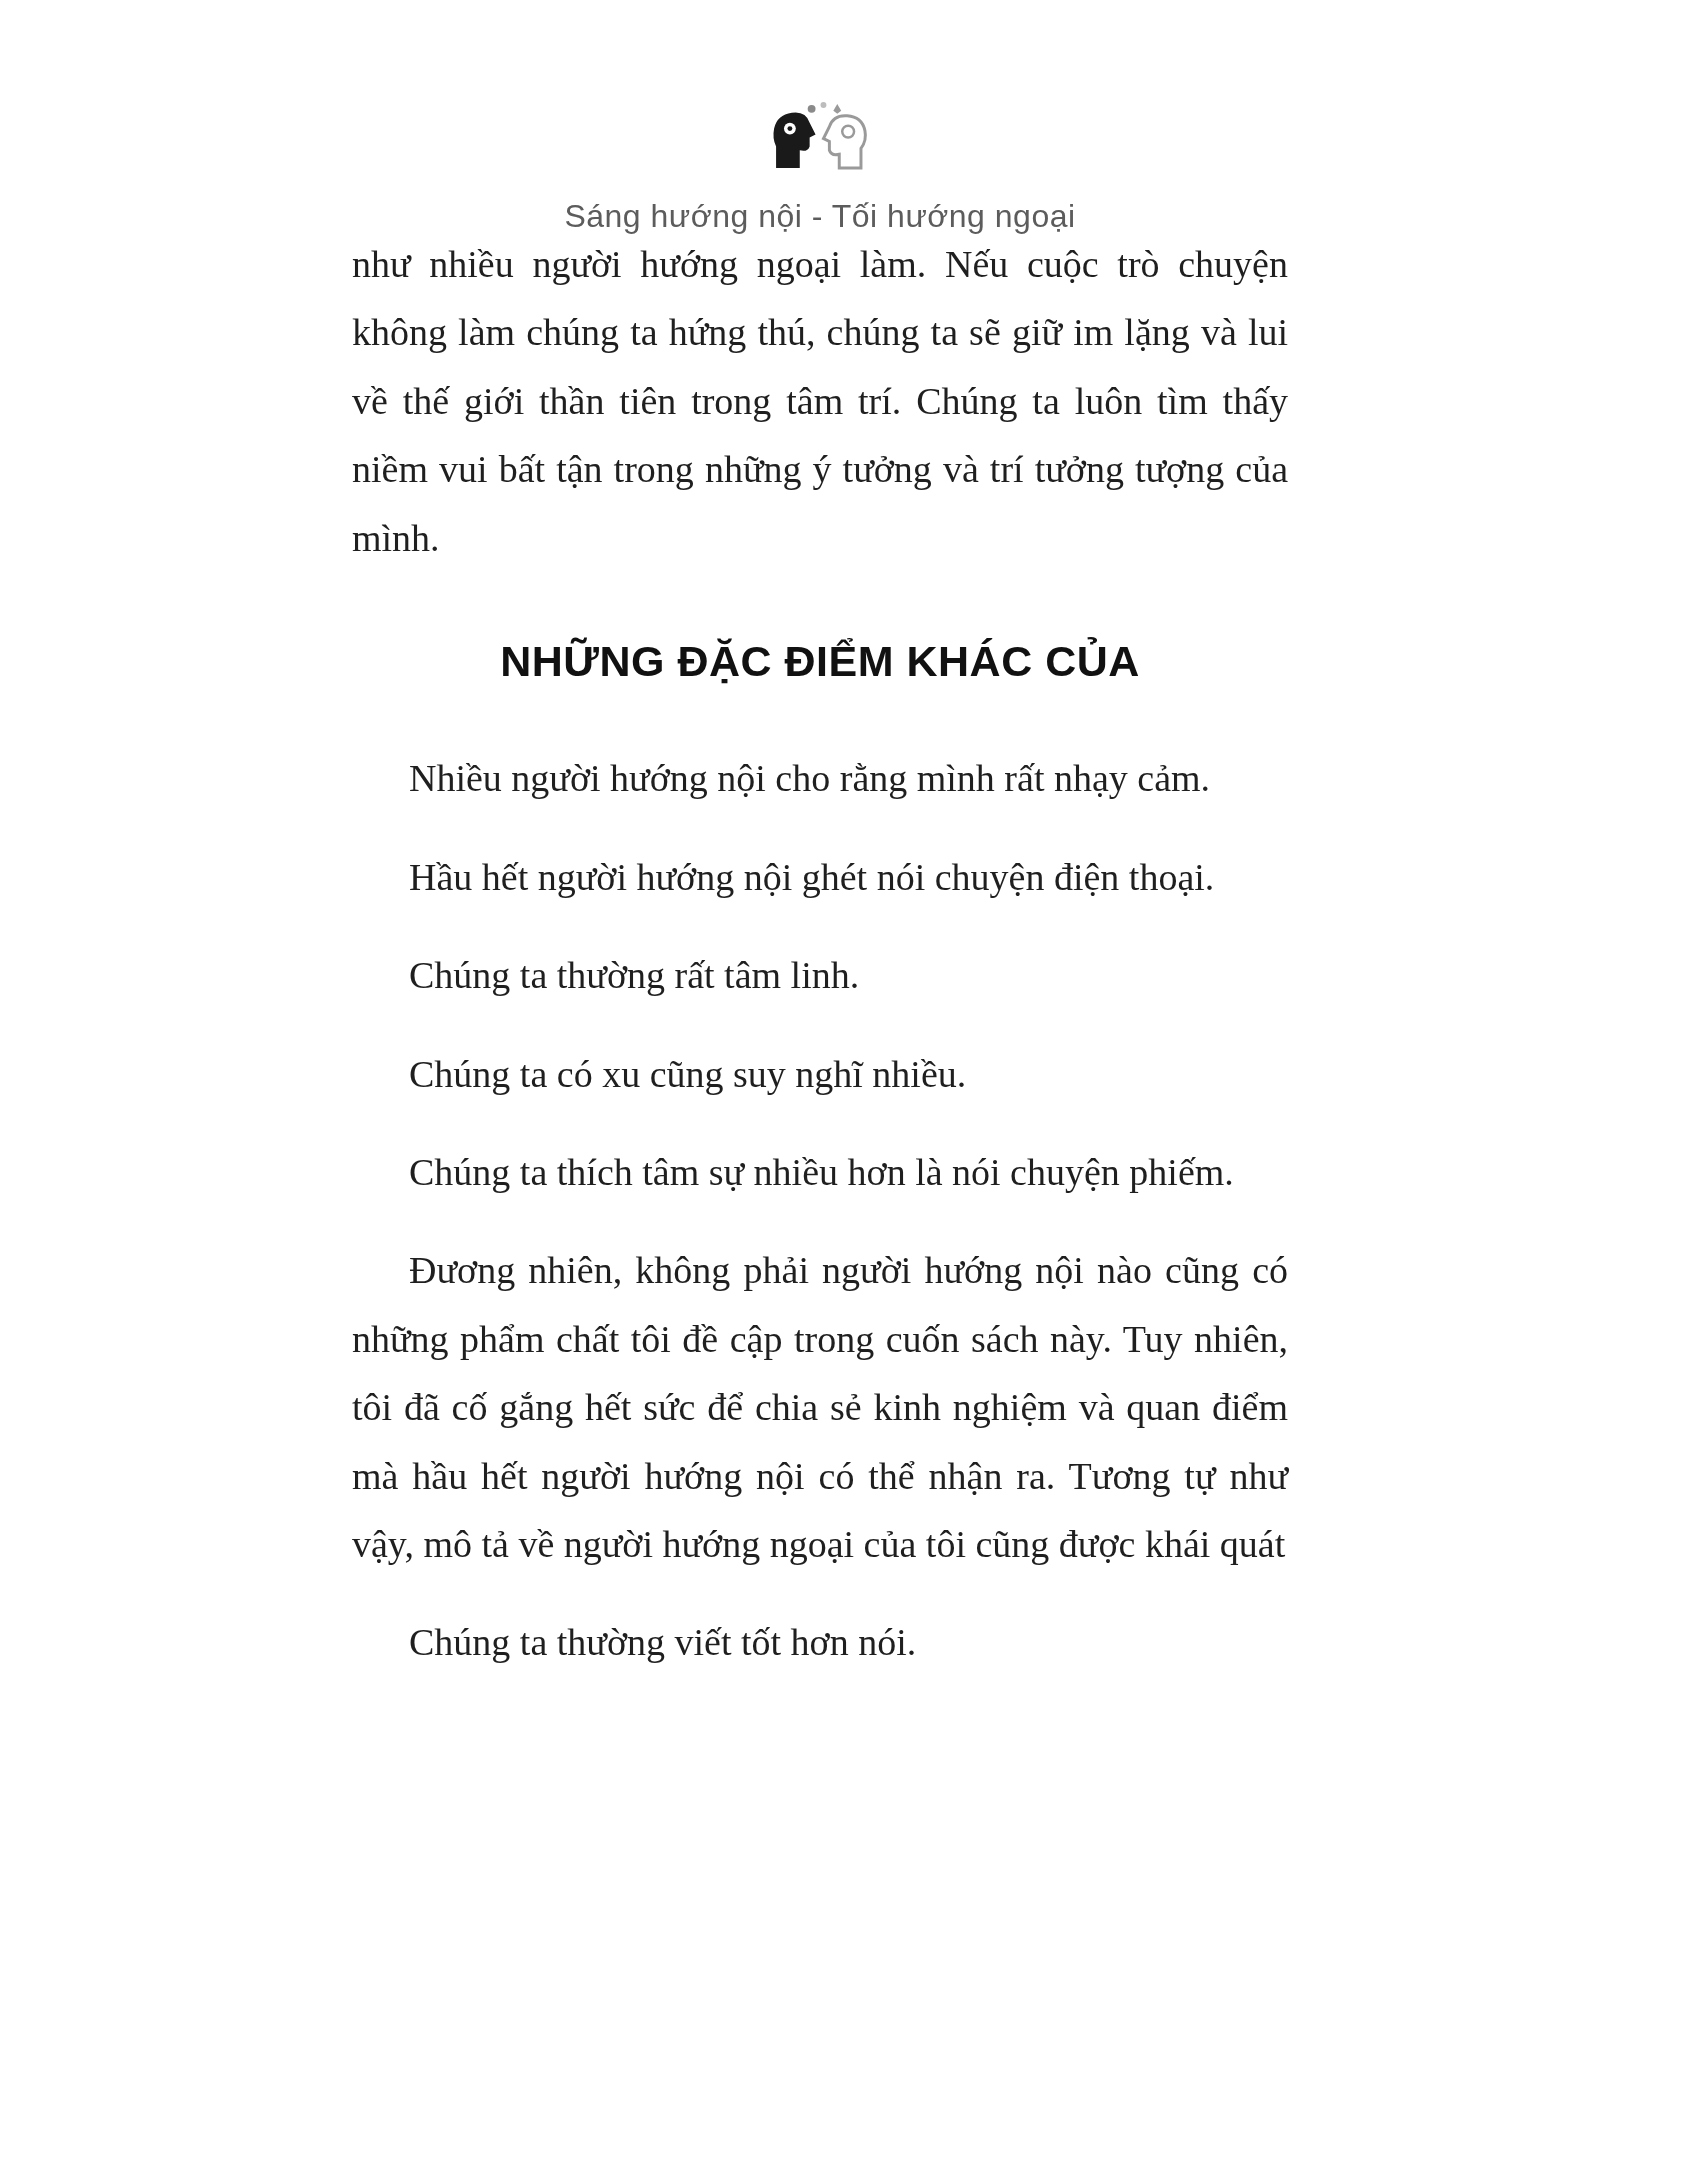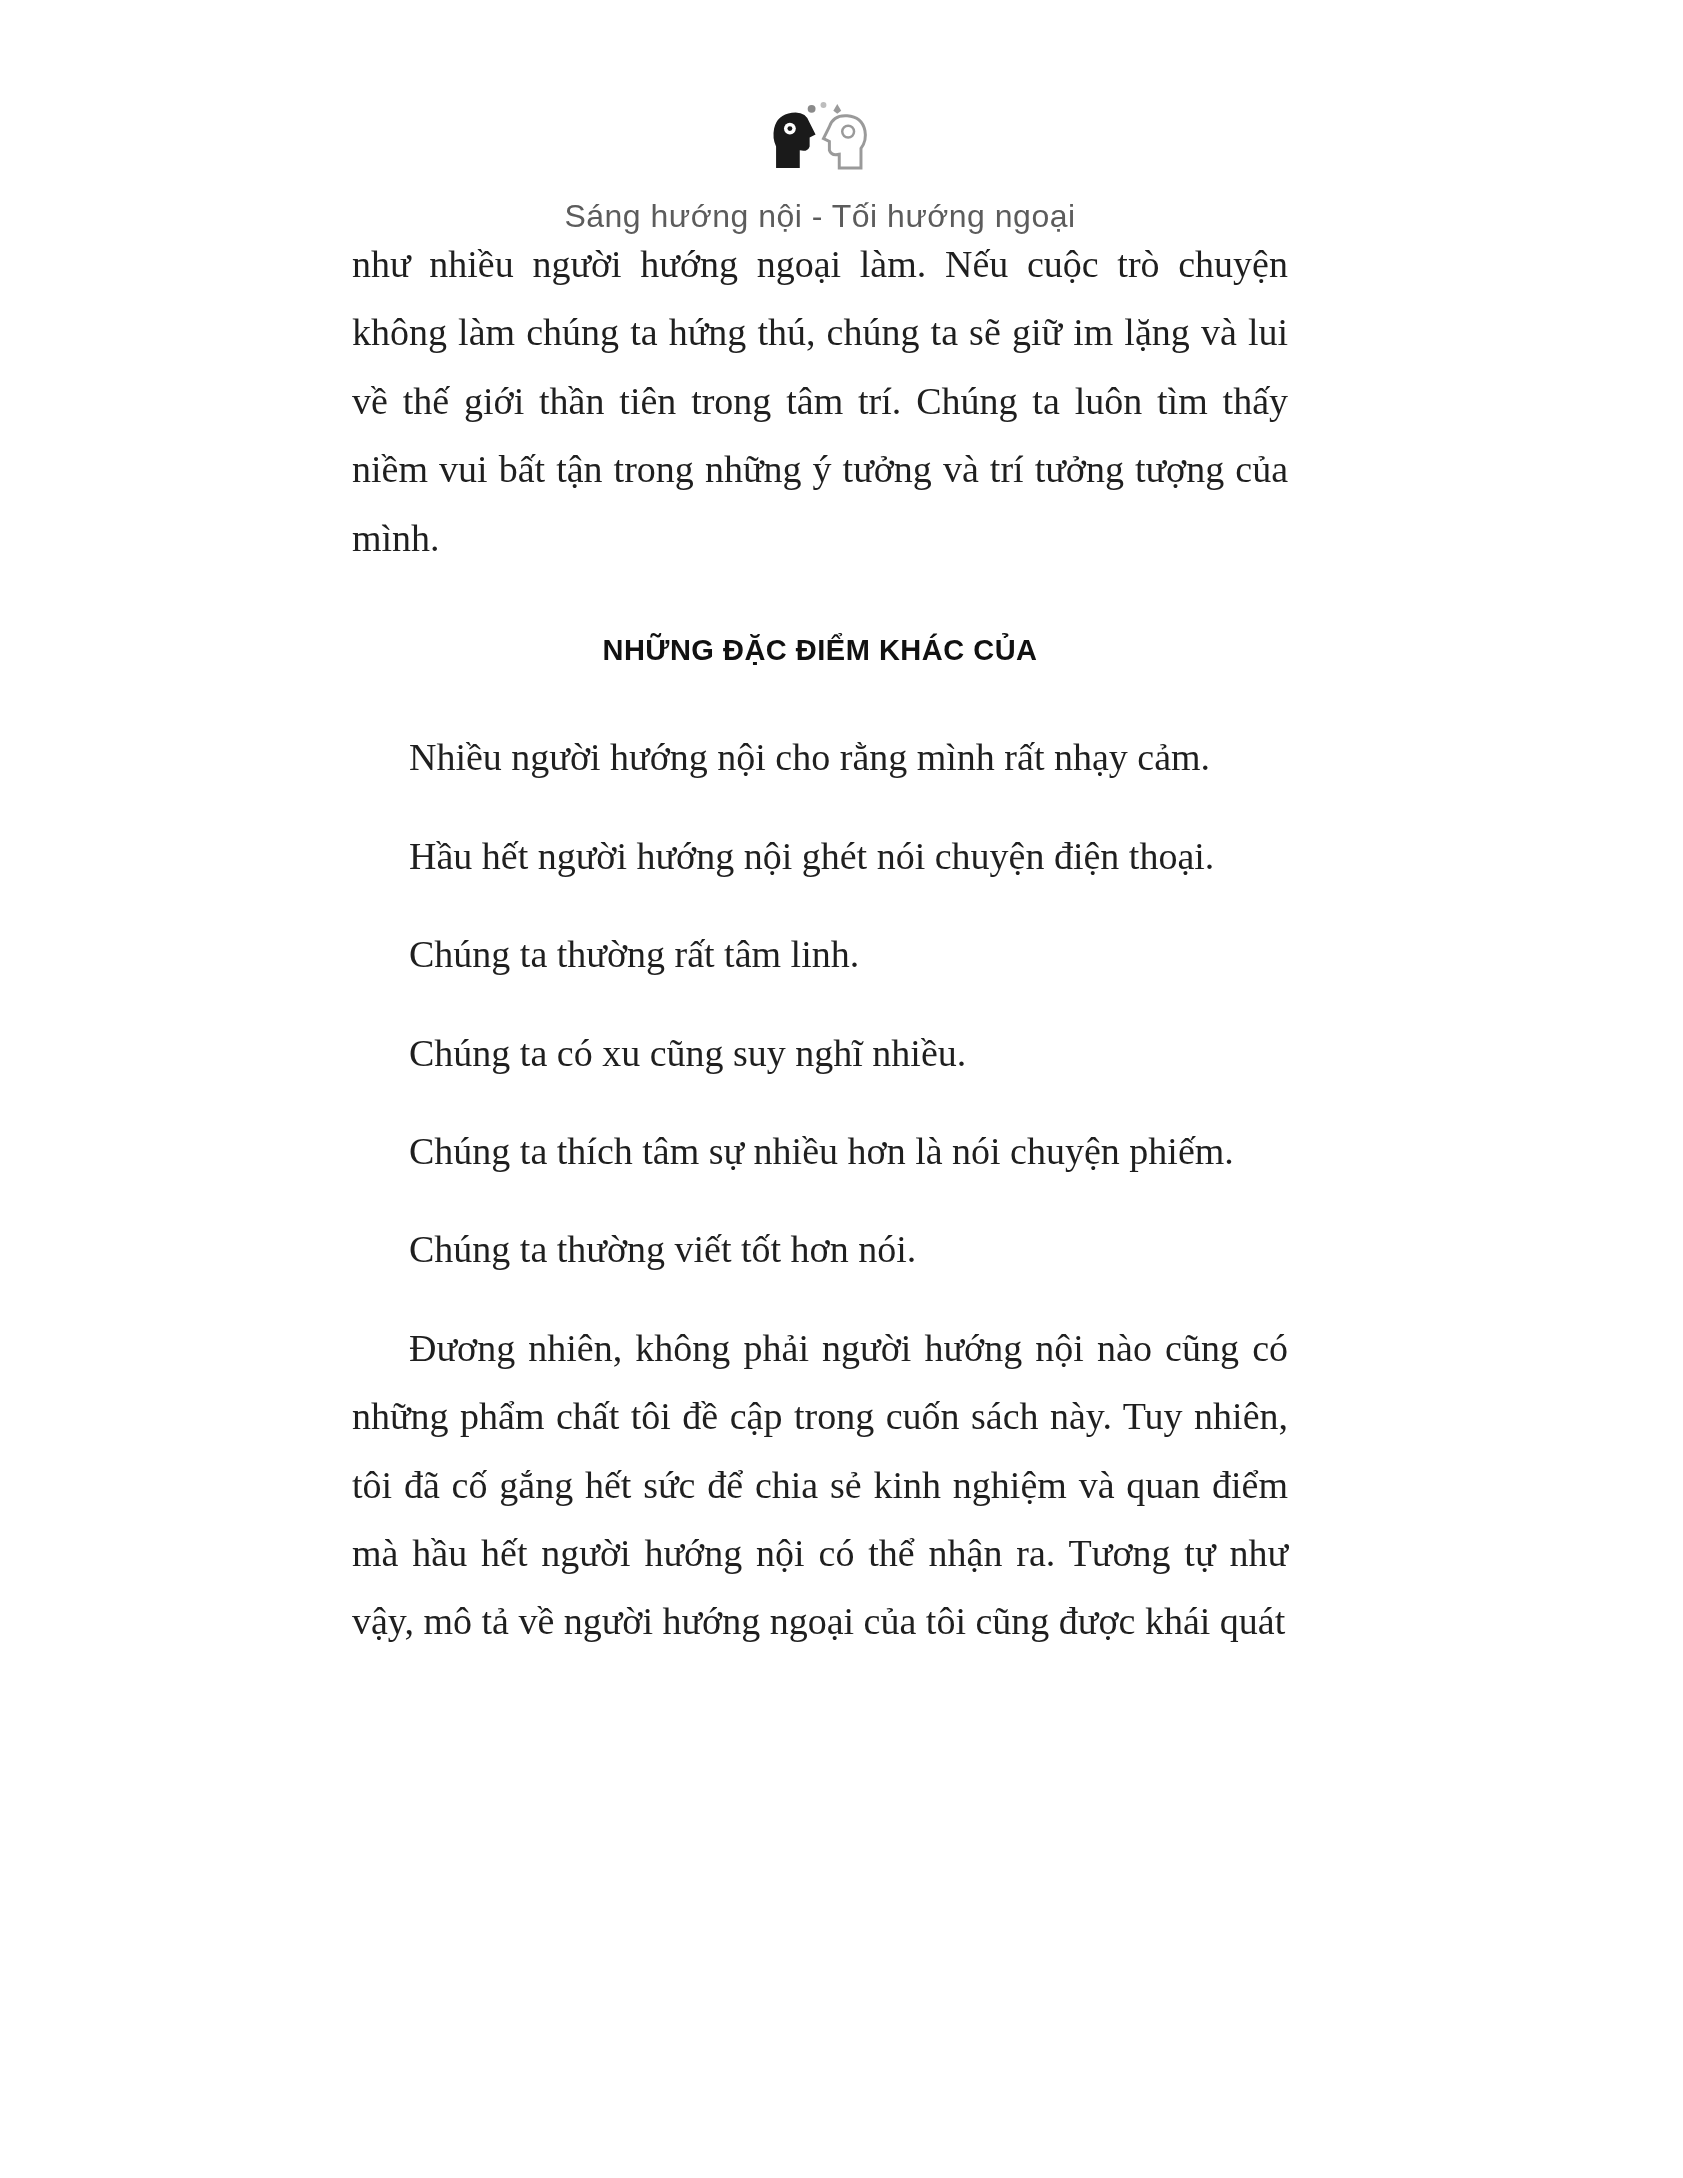--- a/index.html
+++ b/index.html
@@ -56,21 +56,21 @@
     margin: 0 0 30px 0;
     text-indent: 57px;
   }
   .content p.no-indent {
     text-indent: 0;
   }
 
   .section-heading {
     font-family: "Liberation Sans", sans-serif;
     font-weight: bold;
-    font-size: 29px;
+    font-size: 43px;
     line-height: 1.5;
     text-align: center;
     color: #111111;
     letter-spacing: 0.5px;
     margin: 57px 0 51px 0;
   }
 
   
   .footer {
     position: absolute;
@@ -141,20 +141,20 @@
 
     <div class="section-heading">
       <div>NHỮNG ĐẶC ĐIỂM KHÁC CỦA</div>
     </div>
 
     <p>Nhiều người hướng nội cho rằng mình rất nhạy cảm.</p>
     <p>Hầu hết người hướng nội ghét nói chuyện điện thoại.</p>
     <p>Chúng ta thường rất tâm linh.</p>
     <p>Chúng ta có xu cũng suy nghĩ nhiều.</p>
     <p>Chúng ta thích tâm sự nhiều hơn là nói chuyện phiếm.</p>
+    <p>Đương nhiên, không phải người hướng nội nào cũng có những phẩm chất tôi đề cập trong cuốn sách này. Tuy nhiên, tôi đã cố gắng hết sức để chia sẻ kinh nghiệm và quan điểm mà hầu hết người hướng nội có thể nhận ra. Tương tự như vậy, mô tả về người hướng ngoại của tôi cũng được khái quát</p>
     <p>Chúng ta thường viết tốt hơn nói.</p>
-    <p>Đương nhiên, không phải người hướng nội nào cũng có những phẩm chất tôi đề cập trong cuốn sách này. Tuy nhiên, tôi đã cố gắng hết sức để chia sẻ kinh nghiệm và quan điểm mà hầu hết người hướng nội có thể nhận ra. Tương tự như vậy, mô tả về người hướng ngoại của tôi cũng được khái quát</p>
 
   </div>
 
 
 </div>
 
 
 </body></html>

